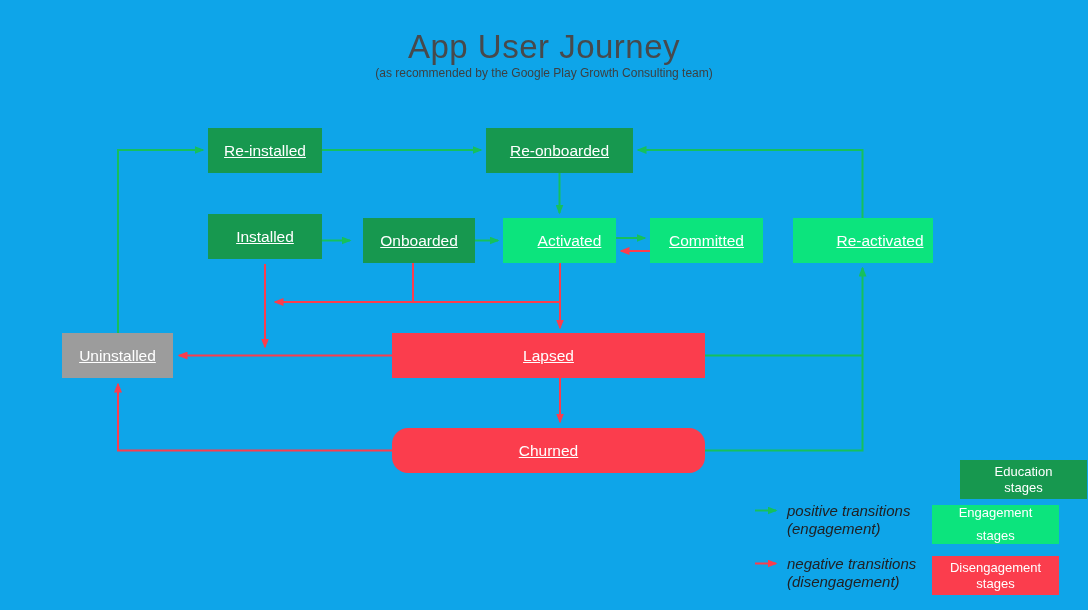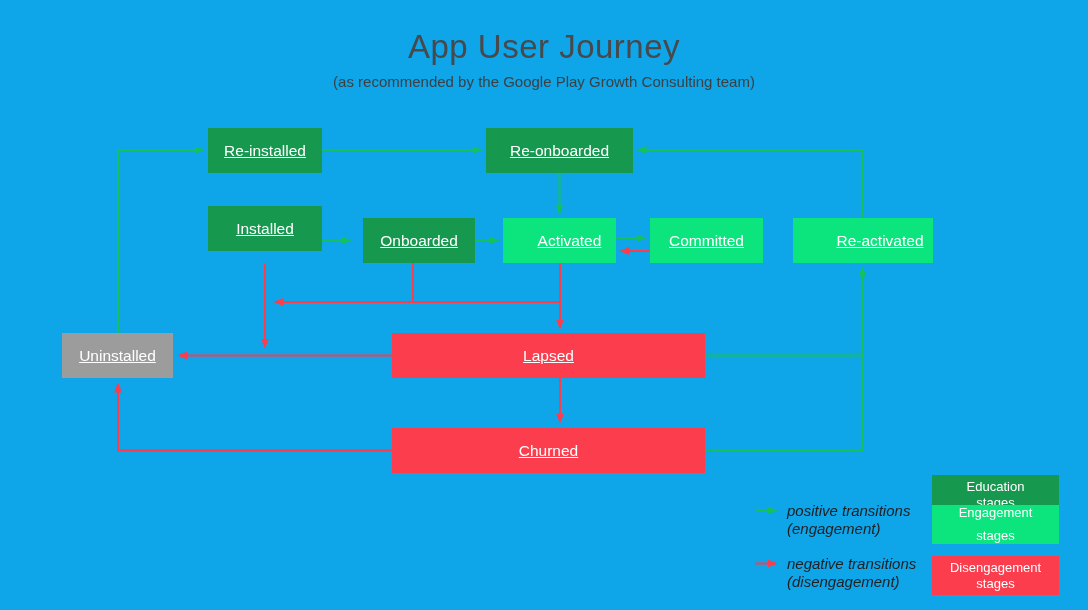--- a/index.html
+++ b/index.html
@@ -18,22 +18,21 @@
     text-align: center;
   }
   .title {
     margin: 0;
     font-size: 33px;
     font-weight: 500;
     color: #47494c;
     letter-spacing: 0.5px;
   }
   .subtitle {
-    margin-top: 7px;
-    font-size: 15px;
+    font-size: 12px;
     color: #3c4043;
   }
   svg.edges { position: absolute; top: 0; left: 0; }
   .node {
     position: absolute;
     display: flex;
     align-items: center;
     justify-content: center;
     color: #ffffff;
     font-size: 15.5px;
@@ -108,39 +107,39 @@
       <path d="M265,264 V347" marker-end="url(#arrow-red)"></path>
       <path d="M392,355.5 H179" marker-end="url(#arrow-red)"></path>
       <path d="M560,378 V422" marker-end="url(#arrow-red)"></path>
       <path d="M392,450.5 H118 V384" marker-end="url(#arrow-red)"></path>
       <path d="M755,563.5 H776" marker-end="url(#arrow-red)"></path>
     </g>
   </svg>
 
   <div class="node education" style="left:208px; top:128px; width:114px;">Re-installed</div>
   <div class="node education" style="left:486px; top:128px; width:147px;">Re-onboarded</div>
-  <div class="node education" style="left:208px; top:206px; width:114px;">Installed</div>
+  <div class="node education" style="left:208px; top:214px; width:114px;">Installed</div>
   <div class="node education" style="left:363px; top:218px; width:112px;">Onboarded</div>
   <div class="node engagement" style="left:503px; top:218px; width:113px;padding-left:20px;">Activated</div>
   <div class="node engagement" style="left:650px; top:218px; width:113px;">Committed</div>
   <div class="node engagement" style="left:793px; top:218px; width:140px;padding-left:34px;">Re-activated</div>
   <div class="node neutral" style="left:62px; top:333px; width:111px;">Uninstalled</div>
   <div class="node disengagement" style="left:392px; top:333px; width:313px;">Lapsed</div>
-  <div class="node disengagement" style="left:392px; top:428px; width:313px;">Churned</div>
+  <div class="node disengagement" style="left:392px; top:428px; width:313px;border-radius:16px;">Churned</div>
 
   <div class="legend-text" style="left:787px; top:502px;">
     <div>positive transitions</div>
     <div>(engagement)</div>
   </div>
   <div class="legend-text" style="left:787px; top:555px;">
     <div>negative transitions</div>
     <div>(disengagement)</div>
   </div>
 
-  <div class="stage-box education" style="top:475px;">
+  <div class="stage-box education" style="top:460px;margin-left:28px;">
     <div>Education</div>
     <div>stages</div>
   </div>
   <div class="stage-box engagement" style="top:505px;gap:7px;">
     <div>Engagement</div>
     <div>stages</div>
   </div>
   <div class="stage-box disengagement" style="top:556px;">
     <div>Disengagement</div>
     <div>stages</div>

